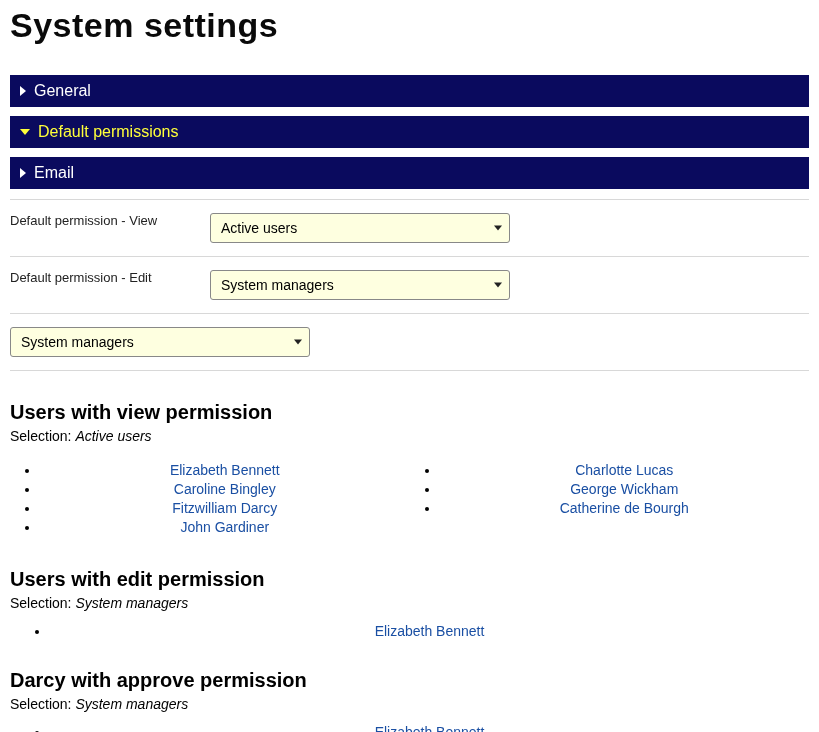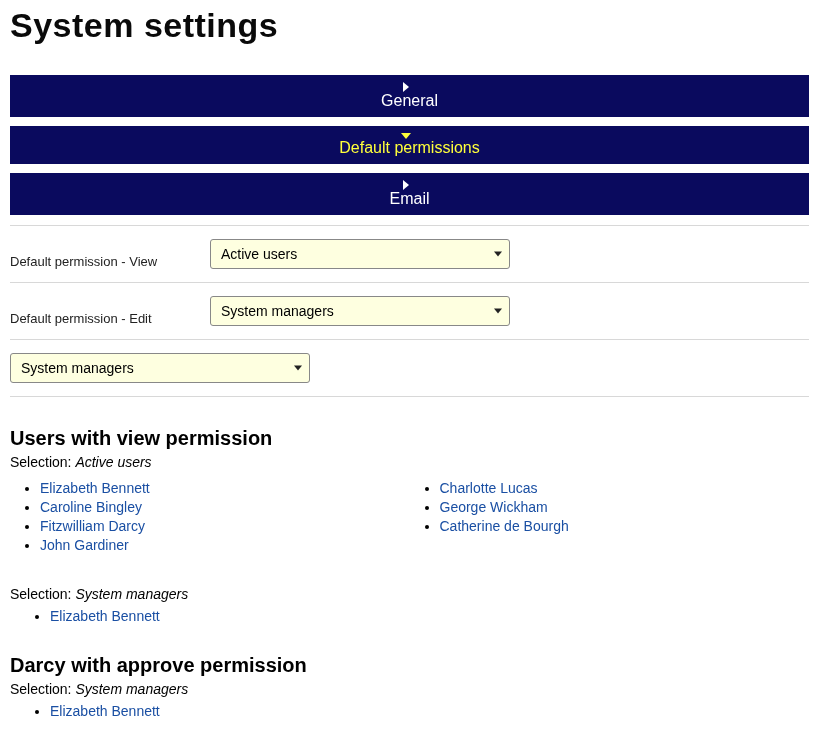--- a/index.html
+++ b/index.html
@@ -21,42 +21,41 @@
     }
     .accordion-bar {
       background: #0a0a5e;
       color: #fff;
       padding: 7px 10px;
       margin-bottom: 9px;
       display: flex;
       align-items: center;
       cursor: pointer;
       font-size: 16px;
-      flex-direction: column;
     }
     .accordion-bar.expanded { color: #ffff3a; }
     .accordion-bar .tri {
       display: inline-block;
       width: 0; height: 0;
       margin-right: 8px;
     }
     .accordion-bar.collapsed .tri {
       border-top: 5px solid transparent;
       border-bottom: 5px solid transparent;
       border-left: 6px solid #fff;
     }
     .accordion-bar.expanded .tri {
       border-left: 5px solid transparent;
       border-right: 5px solid transparent;
       border-top: 6px solid #ffff3a;
     }
     .panel { margin-bottom: 20px; }
     .field-row {
       display: flex;
-      align-items: flex-end;
+      align-items: flex-start;
       padding: 13px 0;
       border-bottom: 1px solid #d8d8d8;
     }
     .panel .field-row:first-child { border-top: 1px solid #d8d8d8; margin-top: 10px; }
     .field-label {
       width: 200px;
       font-size: 13px;
       color: #222;
     }
     .field-control { flex: 0 0 auto; }
@@ -91,22 +90,23 @@
       font-weight: 900;
       font-size: 20px;
       margin-bottom: 4px;
     }
     .sel-line { margin-bottom: 6px; }
     .sel-line .sel-val { font-style: italic; }
     .cols { display: flex; }
     .col { flex: 0 0 50%; }
     ul.user-list {
       list-style: disc;
-      margin: 4px 0 0 30px;
+      margin: 12px 0 0 30px;
       padding: 0;
+      text-align: center;
     }
     ul.user-list li {
       margin: 3px 0;
     }
     ul.user-list li a {
       color: #1a4fa3;
       text-decoration: none;
       cursor: pointer;
     }
     ul.user-list.single { margin-left: 30px; }
@@ -188,20 +188,21 @@
         <ul class="user-list">
           <li><a>Charlotte Lucas</a></li>
           <li><a>George Wickham</a></li>
           <li><a>Catherine de Bourgh</a></li>
         </ul>
       </div>
     </div>
   </div>
 
   <div class="section">
+    <h3>Users with edit permission</h3>
     <div class="sel-line">
       <span>Selection: </span><span class="sel-val">System managers</span>
     </div>
     <ul class="user-list single">
       <li><a>Elizabeth Bennett</a></li>
     </ul>
   </div>
 
   <div class="section">
     <h3>Darcy with approve permission</h3>

